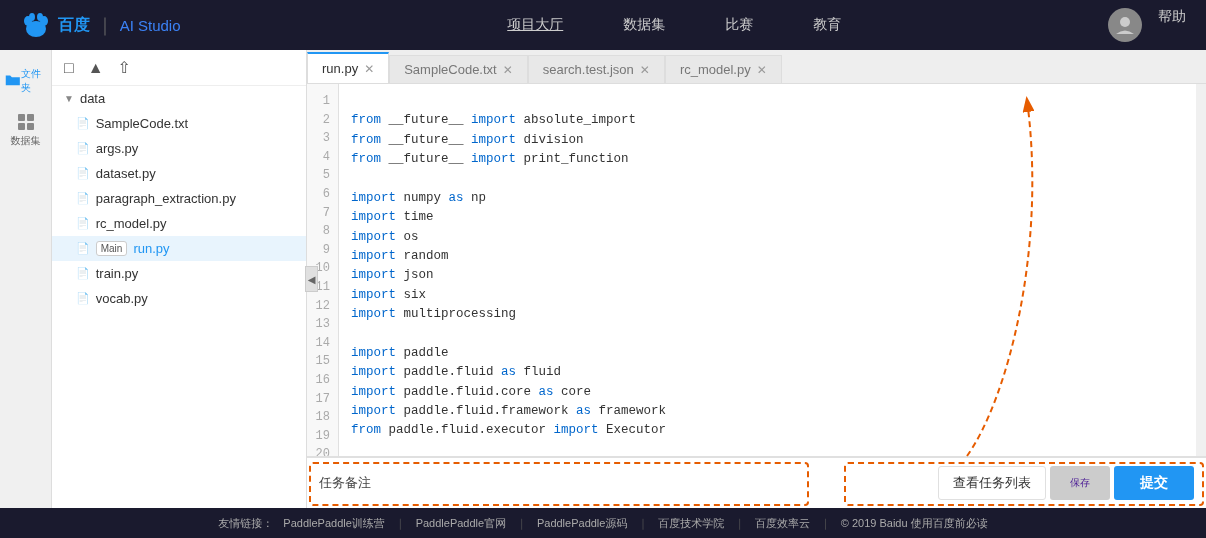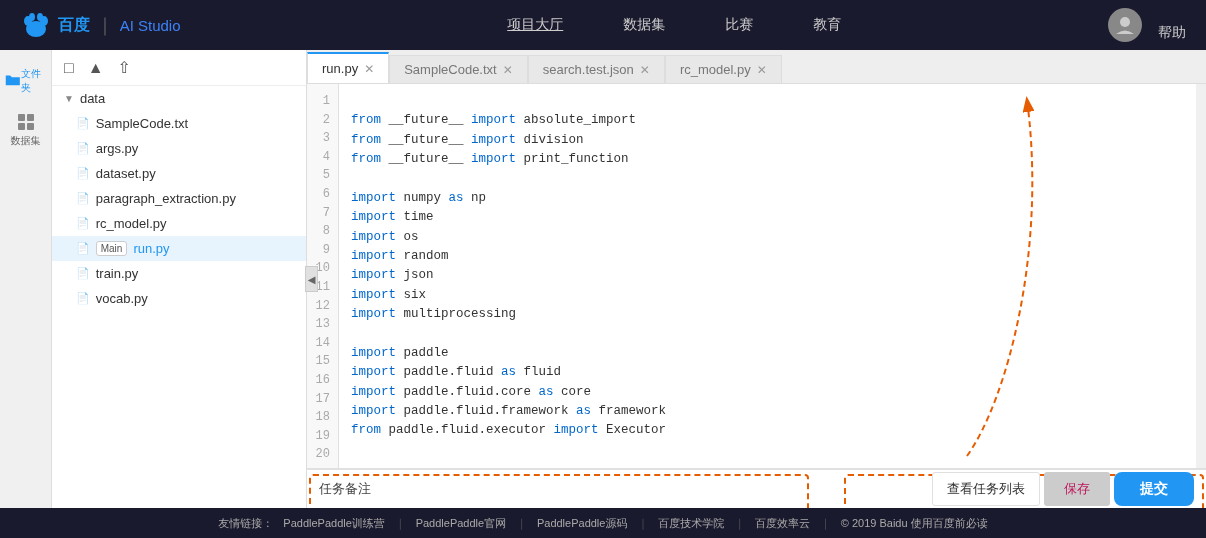--- a/index.html
+++ b/index.html
@@ -21,21 +21,21 @@
     <span style="font-size:16px;font-weight:bold;color:#2196F3;">百度</span>
     <span style="color:#666;font-size:18px;">｜</span>
     <span style="font-size:15px;color:#3b82f6;">AI Studio</span>
   </div>
   <nav style="display:flex;gap:60px;flex:1;justify-content:center;">
     <span style="color:#ccc;font-size:14px;cursor:pointer;text-decoration:underline;">项目大厅</span>
     <span style="color:#ccc;font-size:14px;cursor:pointer;">数据集</span>
     <span style="color:#ccc;font-size:14px;cursor:pointer;">比赛</span>
     <span style="color:#ccc;font-size:14px;cursor:pointer;">教育</span>
   </nav>
-  <div style="display:flex;align-items:flex-end;gap:16px;">
+  <div style="display:flex;align-items:flex-start;gap:16px;">
     <div style="width:34px;height:34px;border-radius:50%;background:#888;display:flex;align-items:center;justify-content:center;font-size:20px;color:#ddd;">
       <svg width="22" height="22" viewBox="0 0 22 22">
         <circle cx="11" cy="8" r="5" fill="#ccc"></circle>
         <path d="M2 20 Q11 13 20 20" fill="#ccc"></path>
       </svg>
     </div>
     <span style="color:#ccc;font-size:14px;cursor:pointer;">帮助</span>
   </div>
 </header>
 
@@ -178,31 +178,31 @@
 
 
 
 
 <span></span>
       </div>
 
       <div style="position:absolute;right:0;top:0;bottom:0;width:10px;background:#f0f0f0;"></div>
     </div>
 
-    <div style="height:40px;background:white;border-top:2px solid #e0e0e0;display:flex;align-items:center;padding:0 12px;gap:8px;position:relative;">
+    <div style="height:52px;background:white;border-top:2px solid #e0e0e0;display:flex;align-items:center;padding:0 12px;gap:8px;position:relative;">
 
       <div style="position:absolute;left:2px;top:4px;width:500px;height:44px;border:2px dashed #e65c00;border-radius:4px;pointer-events:none;"></div>
 
       <div style="position:absolute;right:2px;top:4px;width:360px;height:44px;border:2px dashed #e65c00;border-radius:4px;pointer-events:none;"></div>
 
       <label style="font-size:13px;color:#444;white-space:nowrap;z-index:1;">任务备注</label>
       <div style="display:flex;align-items:center;gap:4px;margin-left:auto;z-index:1;">
         <button style="height:34px;padding:0 14px;border:1px solid #e0e0e0;background:white;font-size:13px;cursor:pointer;border-radius:3px;color:#333;">查看任务列表</button>
-        <button style="height:34px;padding:0 20px;background:#cccccc;border:none;border-radius:3px;font-size:13px;cursor:pointer;color:#be185d;">保存</button>
-        <button style="height:34px;padding:0 26px;background:#2196F3;border:none;border-radius:8px;font-size:14px;cursor:pointer;color:white;font-weight:bold;">提交</button>
+        <button style="height:34px;padding:0 20px;background:#cccccc;border:none;border-radius:3px;font-size:10px;cursor:pointer;color:#4c1d95;">保存</button>
+        <button style="height:34px;padding:0 26px;background:#2196F3;border:none;border-radius:3px;font-size:14px;cursor:pointer;color:white;font-weight:bold;">提交</button>
       </div>
     </div>
 
     <svg style="position:absolute;top:0;left:0;width:100%;height:100%;pointer-events:none;z-index:5;" overflow="visible">
 
       <defs>
         <marker id="arrowhead" markerWidth="8" markerHeight="6" refX="6" refY="3" orient="auto">
           <polygon points="0 0, 8 3, 0 6" fill="#e65c00"></polygon>
         </marker>
       </defs>

